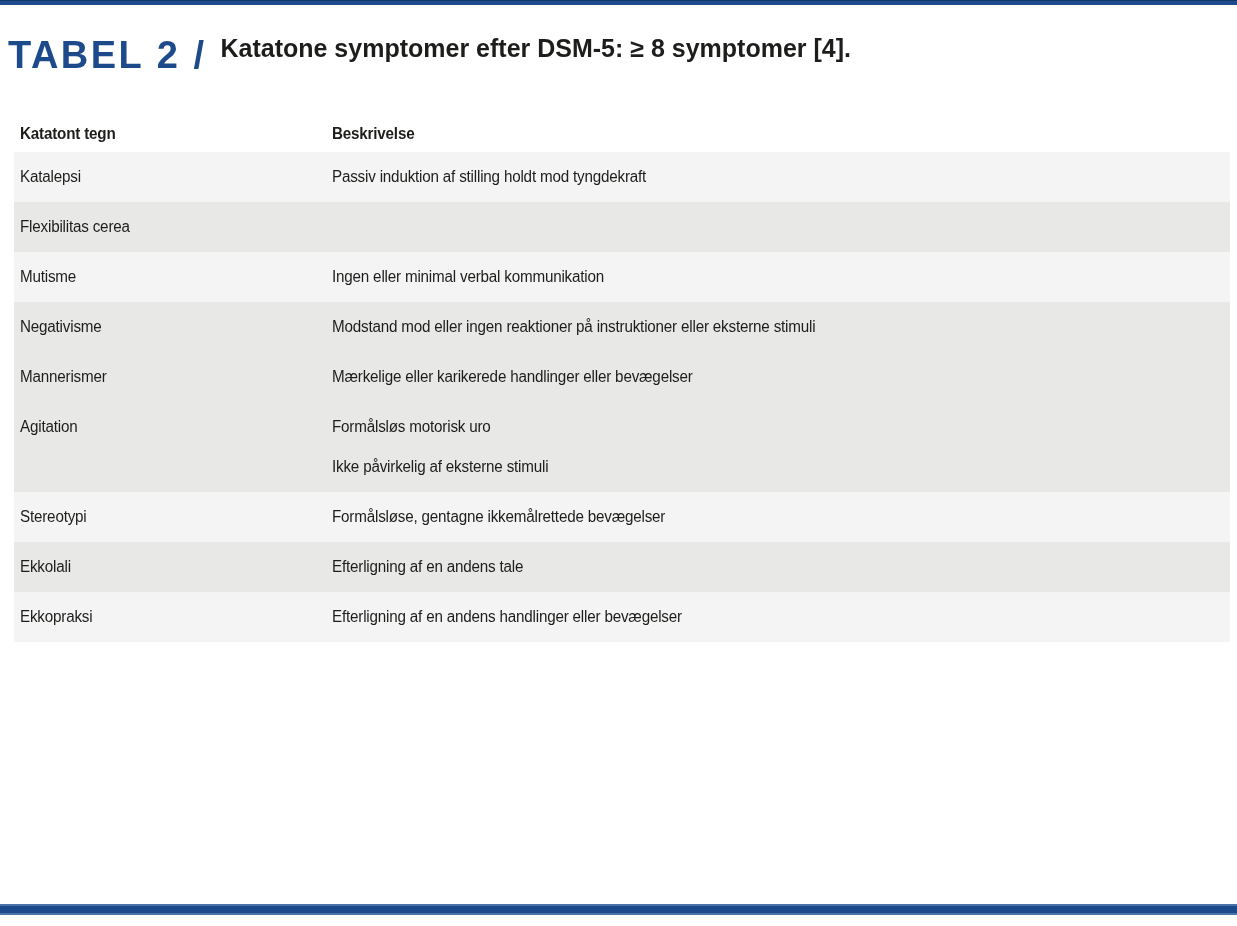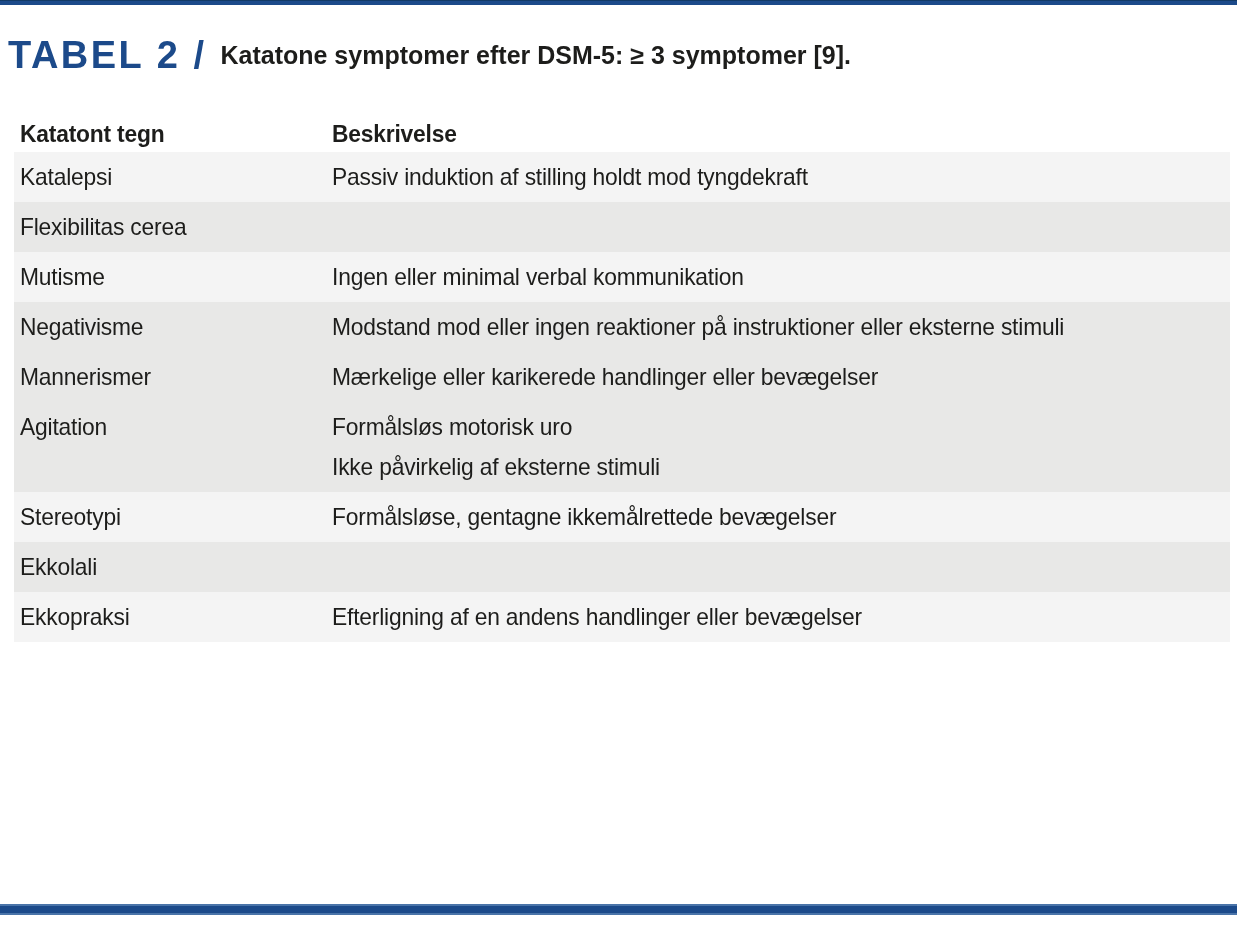--- a/index.html
+++ b/index.html
@@ -31,42 +31,42 @@
     border-top: 2px solid #4a74a9;
     border-bottom: 2px solid #4a74a9;
     box-sizing: border-box;
   }
 
   
   .title-row {
     position: absolute;
     left: 8px; top: 34px;
     display: flex;
-    align-items: center;
+    align-items: flex-start;
     gap: 14px;
     white-space: nowrap;
   }
   .tabel-label {
     font-size: 38px;
     font-weight: bold;
     letter-spacing: 2.5px;
     color: var(--accent, #1c4a8a);
   }
   .tabel-caption {
     font-size: 25px;
     font-weight: bold;
     color: var(--text, #1d1d1b);
   }
 
   
   .table {
     position: absolute;
     left: 14px; top: 108px;
     width: 1216px;
-    font-size: 24px;
+    font-size: 16px;
   }
   .row {
     display: flex;
     padding: 5px 0 5px 6px;
     box-sizing: border-box;
   }
   .row.shaded { background: var(--row-shaded, #e8e8e7); }
   .row.light  { background: var(--row-light, #f4f4f4); justify-content: center; }
   .header-row {
     background: #ffffff;
@@ -94,21 +94,21 @@
     letter-spacing: -0.2px;
   }
 </style>
 </head>
 <body>
 
 <div class="top-bar"></div>
 
 <div class="title-row">
   <span class="tabel-label">TABEL 2 /</span>
-  <span class="tabel-caption">Katatone symptomer efter DSM-5: ≥ 3 symptomer [9].</span>
+  <span class="tabel-caption">Katatone symptomer efter DSM-5: ≥ 8 symptomer [4].</span>
 </div>
 
 <div class="table">
   <div class="row header-row">
     <div class="c1">
       <span class="cond">Katatont tegn</span>
     </div>
     <div class="c2">
       <span class="cond">Beskrivelse</span>
     </div>
@@ -149,20 +149,23 @@
         </div>
       </div>
       <div class="row light">
         <div class="c1"><span class="cond">Stereotypi</span></div>
         <div class="c2">
           <div class="line"><span class="cond">Formålsløse, gentagne ikkemålrettede bevægelser</span></div>
         </div>
       </div>
       <div class="row shaded">
         <div class="c1"><span class="cond">Ekkolali</span></div>
+        <div class="c2">
+          <div class="line"><span class="cond">Efterligning af en andens tale</span></div>
+        </div>
       </div>
       <div class="row light">
         <div class="c1"><span class="cond">Ekkopraksi</span></div>
         <div class="c2">
           <div class="line"><span class="cond">Efterligning af en andens handlinger eller bevægelser</span></div>
         </div>
       </div>
     </div>
 </div>
 

